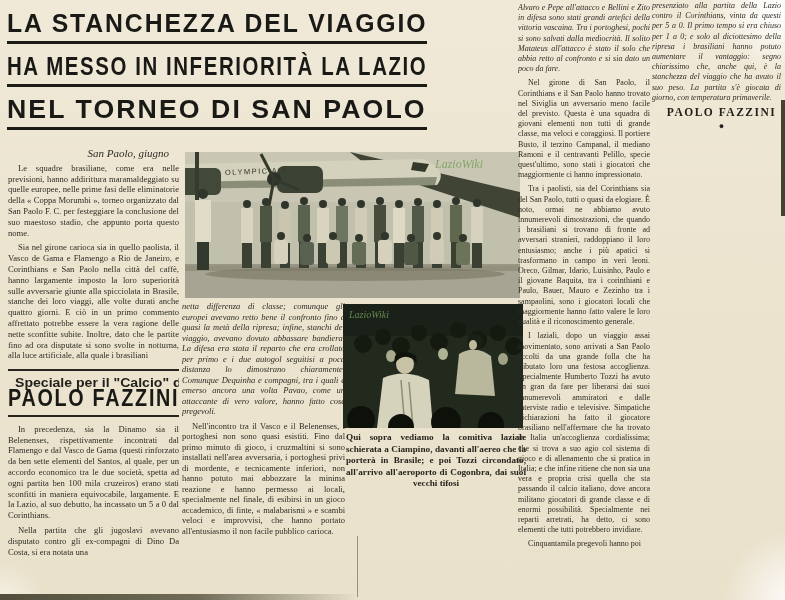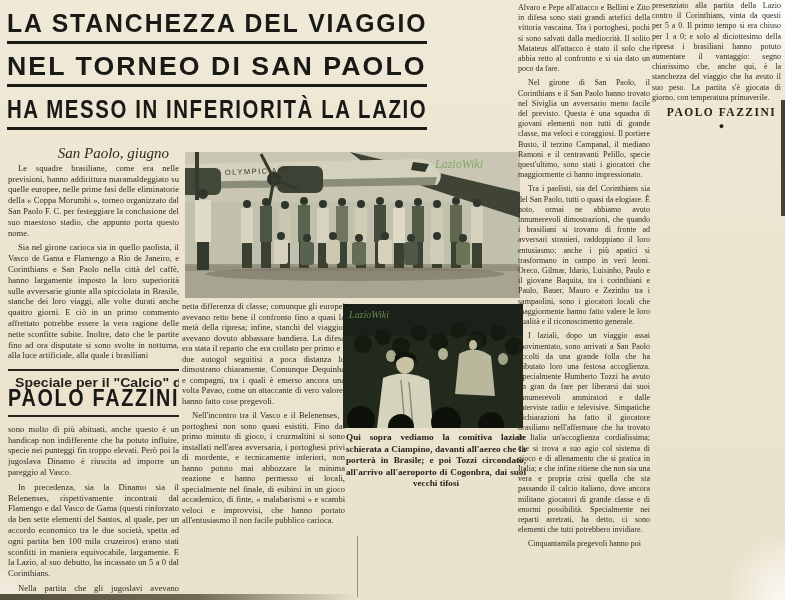--- a/index.html
+++ b/index.html
@@ -17,26 +17,26 @@
   .hl{margin-bottom:7px;}
   .hl-text{
     display:inline-block;white-space:nowrap;transform-origin:left bottom;
     font-family:"Liberation Sans", sans-serif;font-weight:bold;
     font-size:26px;letter-spacing:2px;color:#191915;line-height:30px;
   }
   .hl-rule{height:3px;background:#1c1c17;margin-top:3px;}
   
   .col{position:absolute;text-align:justify;overflow:hidden;}
   .col p{margin:0 0 4px 0;text-indent:10px;}
-  .col p.noind{text-indent:0;}
+  .col p.noind{text-indent:0;font-style:italic;}
   .col1{left:8px;top:148px;width:171px;height:450px;font-size:8.6px;line-height:10.8px;}
   .col2{left:182px;top:301px;width:163px;height:298px;font-size:8.5px;line-height:10.5px;}
   .col3{left:518px;top:3px;width:132px;height:594px;font-size:8px;line-height:10.2px;}
   .col4{left:652px;top:1px;width:129px;font-size:8px;line-height:10.2px;}
-  .dateline{font-style:italic;text-align:right;text-indent:0;padding-right:10px;margin:0 0 4px 0;font-size:15px;}
+  .dateline{font-style:italic;text-align:right;text-indent:0;padding-right:10px;margin:0 0 4px 0;font-size:11px;}
   
   .special-box{
     border-top:2px solid #26251f;border-bottom:2px solid #26251f;
     margin:8px 0 7px 0;padding:7px 0 6px 0;text-align:center;text-indent:0;
   }
   .special-kicker{display:inline-block;white-space:nowrap;transform-origin:left center;
     font-family:"Liberation Sans", sans-serif;font-weight:bold;font-size:13px;color:#201f1a;}
   .special-author{display:block;margin-top:3px;}
   .special-author span{display:inline-block;white-space:nowrap;transform-origin:left center;
     font-family:"Liberation Sans", sans-serif;font-weight:bold;font-size:23px;
@@ -65,38 +65,37 @@
 <body>
 
 <div class="paper">
 
   <div class="headline">
     <div class="hl">
       <span class="hl-text" style="transform: scaleX(0.952381);">LA STANCHEZZA DEL VIAGGIO</span>
       <div class="hl-rule"></div>
     </div>
     <div class="hl">
+      <span class="hl-text" style="transform: scaleX(0.786517);">HA MESSO IN INFERIORITÀ LA LAZIO</span>
+      <div class="hl-rule"></div>
+    </div>
+    <div class="hl">
       <span class="hl-text" style="transform: scaleX(1.02689);">NEL TORNEO DI SAN PAOLO</span>
-      <div class="hl-rule"></div>
-    </div>
-    <div class="hl">
-      <span class="hl-text" style="transform: scaleX(0.786517);">HA MESSO IN INFERIORITÀ LA LAZIO</span>
       <div class="hl-rule"></div>
     </div>
   </div>
 
   <div class="col col1">
     <p class="dateline">San Paolo, giugno</p>
     <p>Le squadre brasiliane, come era nelle previsioni, hanno addirittura maramaldeggiato su quelle europee, nelle prime fasi delle eliminatorie della « Coppa Morumbi », torneo organizzato dal San Paolo F. C. per festeggiare la conclusione del suo maestoso stadio, che appunto porta questo nome.</p>
     <p>Sia nel girone carioca sia in quello paolista, il Vasco de Gama e Flamengo a Rio de Janeiro, e Corinthians e San Paolo nella città del caffè, hanno largamente imposto la loro superiorità sulle avversarie giunte alla spicciolata in Brasile, stanche dei loro viaggi, alle volte durati anche quattro giorni. E ciò in un primo commento affrettato potrebbe essere la vera ragione delle nette sconfitte subite. Inoltre, dato che le partite fino ad ora disputate si sono svolte in notturna, alla luce artificiale, alla quale i brasiliani</p>
     <div class="special-box">
       <span class="special-kicker" style="transform: scaleX(1.08228);">Speciale per il "Calcio" di</span>
       <span class="special-author"><span style="transform: scaleX(0.859296);">PAOLO FAZZINI</span></span>
     </div>
-    <p class="noind">sono molto di più abituati, anche questo è un handicap non indifferente che ha potuto influire, specie nei punteggi fin troppo elevati. Però poi la jugoslava Dinamo è riuscita ad imporre un pareggio al Vasco.</p>
     <p>In precedenza, sia la Dinamo sia il Belenenses, rispettivamente incontrati dal Flamengo e dal Vasco de Gama (questi rinforzato da ben sette elementi del Santos, al quale, per un accordo economico tra le due società, spetta ad ogni partita ben 100 mila cruzeiros) erano stati sconfitti in maniera equivocabile, largamente. E la Lazio, al suo debutto, ha incassato un 5 a 0 dal Corinthians.</p>
     <p>Nella partita che gli jugoslavi avevano disputato contro gli ex-compagni di Dino Da Costa, si era notata una</p>
   </div>
 
   <svg class="photo photo1" width="335" height="146" viewBox="0 0 335 146">
     <rect width="335" height="146" fill="#c1c0ad"></rect>
     <rect width="335" height="50" fill="#c9c7b3"></rect>
 
     <g>
       <polygon points="165,0 335,40 335,66 188,18" fill="#3f4434"></polygon>

